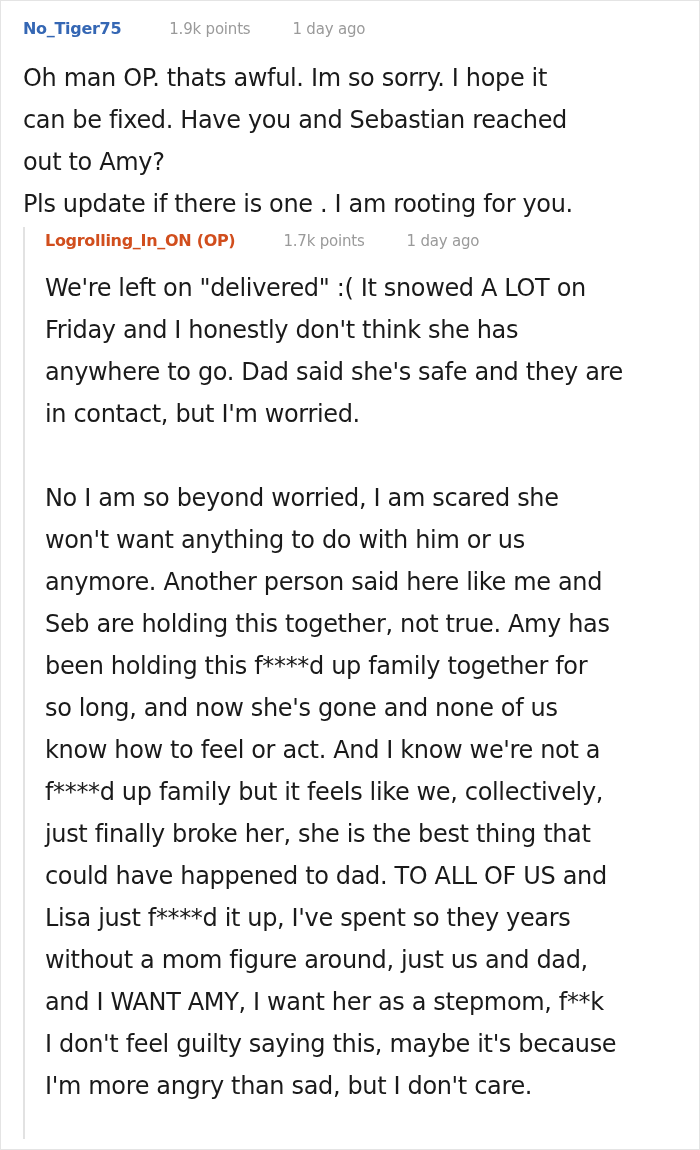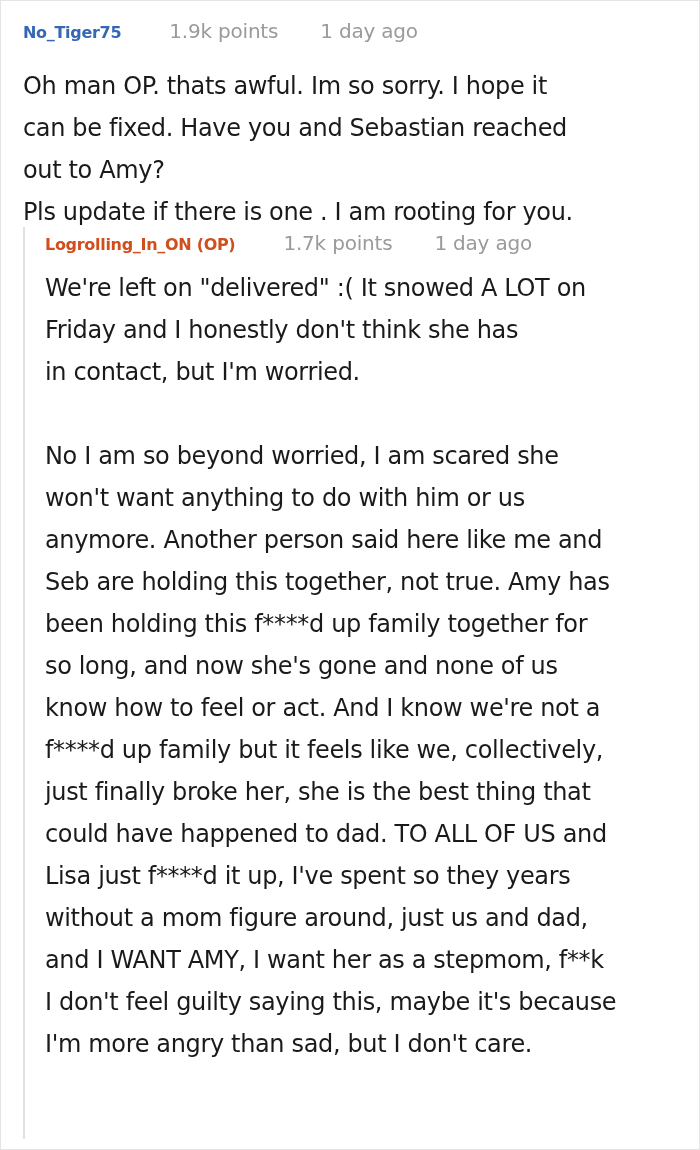--- a/index.html
+++ b/index.html
@@ -38,34 +38,34 @@
       gap: 20px;
     }
     .username {
       font-weight: bold;
       font-size: 16px;
       letter-spacing: -0.3px;
     }
     .username.blue { color: var(--user-blue, #3567b4); }
     .username.orange { color: var(--op-orange, #d14e1d); }
     .points, .time {
-      font-size: 20px;
+      font-size: 15px;
       color: #9a9a9a;
       letter-spacing: -0.2px;
     }
     .points { margin-left: 28px; }
     .time { margin-left: 22px; }
     .body-text {
       font-size: 24px;
       line-height: 42px;
       color: #1a1a1a;
       letter-spacing: -0.35px;
       margin: 0;
     }
-    .top .body-text { margin-top: 20px; }
+    .top .body-text { margin-top: 12px; }
     .reply {
       position: absolute;
       left: 22px;
       top: 226px;
       width: 670px;
       height: 914px;
       padding-left: 20px;
     }
     .thread-line {
       position: absolute;
@@ -108,20 +108,21 @@
     <div class="reply-inner">
       <div class="meta">
         <span class="username orange">Logrolling_In_ON (OP)</span>
         <span class="points">1.7k points</span>
         <span class="time">1 day ago</span>
       </div>
       <div class="body-text">
         <div>
           <div>We're left on "delivered" :( It snowed A LOT on</div>
           <div>Friday and I honestly don't think she has</div>
+          <div>anywhere to go. Dad said she's safe and they are</div>
           <div>in contact, but I'm worried.</div>
         </div>
         <div class="para-gap"></div>
         <div>
           <div>No I am so beyond worried, I am scared she</div>
           <div>won't want anything to do with him or us</div>
           <div>anymore. Another person said here like me and</div>
           <div>Seb are holding this together, not true. Amy has</div>
           <div>been holding this f****d up family together for</div>
           <div>so long, and now she's gone and none of us</div>

